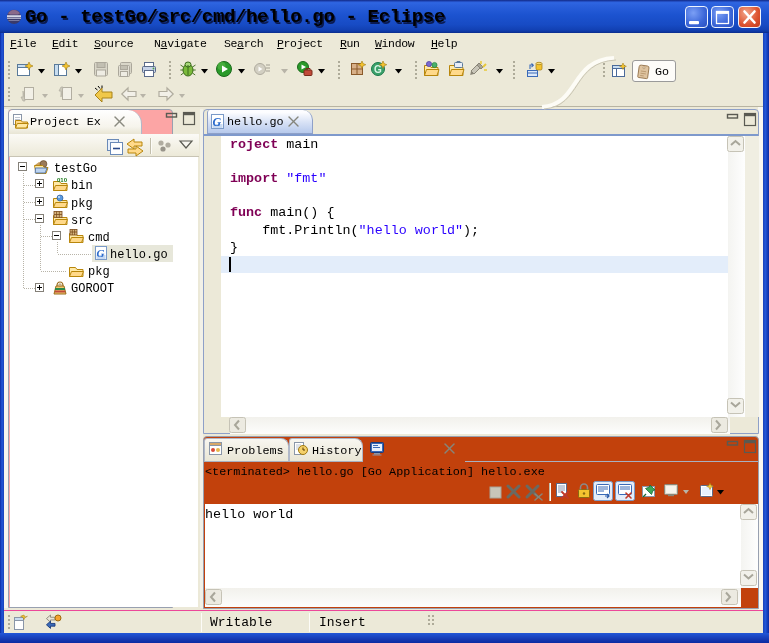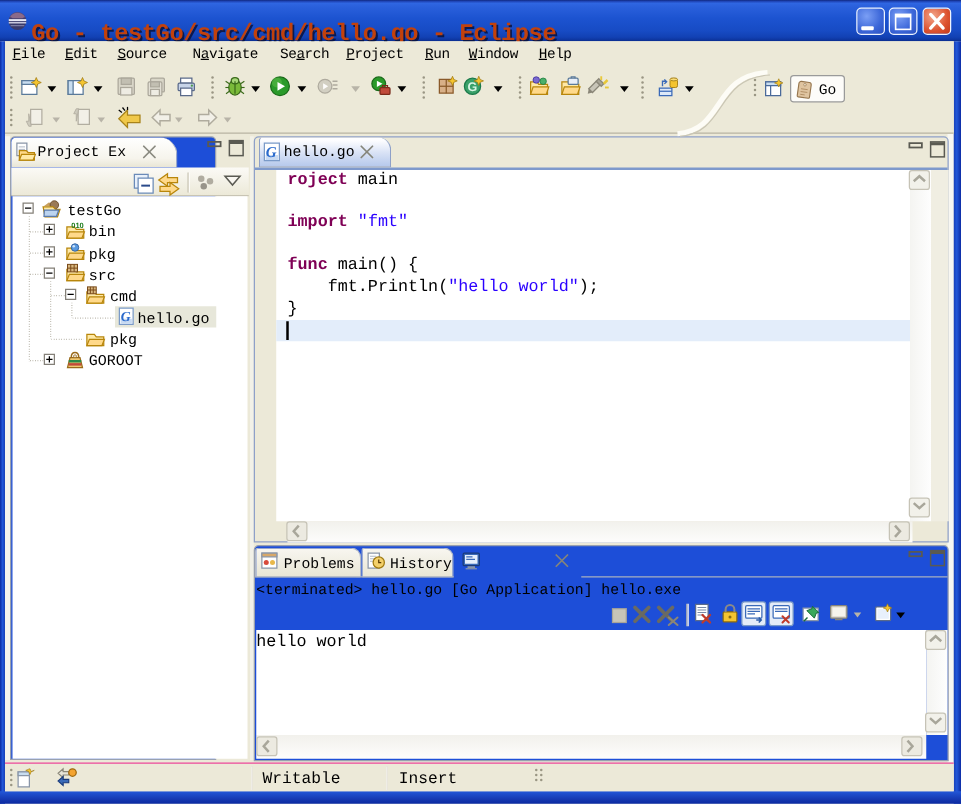--- a/index.html
+++ b/index.html
@@ -8,38 +8,38 @@
 #win { position:absolute; left:0; top:0; width:769px; height:643px; background:#ece9d8; }
 .abs { position:absolute; }
 
 
 #titlebar { left:0; top:0; width:769px; height:33px;
   background:linear-gradient(180deg,#10277e 0%,#1e43b4 3%,#2f66e2 8%,#2a60dc 16%,#1c53d0 45%,#174bc4 75%,#1241b4 90%,#0d359e 97%,#0a2a88 100%);
 }
 #borderL { left:0; top:33px; width:4px; height:610px; background:linear-gradient(90deg,#0b2aa2,#2257d8 50%,#1840b8); }
 #borderR { left:763px; top:33px; width:6px; height:610px; background:linear-gradient(90deg,#1840b8,#2257d8 40%,#0b2aa2); }
 #borderB { left:0; top:633px; width:769px; height:10px; background:linear-gradient(180deg,#2257d8,#1436ae 70%,#0b2aa2); }
-#title-text { left:25px; top:16px; color:#c2410c; font-size:19px; font-weight:bold; letter-spacing:-0.35px; white-space:pre; text-shadow:1.5px 1.5px 0 rgba(8,18,60,.85); }
+#title-text { left:25px; top:6px; color:#000000; font-size:19px; font-weight:bold; letter-spacing:-0.35px; white-space:pre; text-shadow:1.5px 1.5px 0 rgba(8,18,60,.85); }
 .winbtn { top:6px; width:23px; height:22px; border-radius:4px; border:1px solid #eef4ff; color:#fff; }
 #btn-min  { left:685px; background:radial-gradient(circle at 35% 30%,#7b9ff5,#3b66d8 60%,#2a50c0); }
 #btn-max  { left:711px; background:radial-gradient(circle at 35% 30%,#7b9ff5,#3b66d8 60%,#2a50c0); }
 #btn-close{ left:738px; background:radial-gradient(circle at 35% 30%,#f2a58a,#dd5330 60%,#c23a1c); }
 
 
 #menubar { left:4px; top:33px; width:759px; height:23px; background:#ece9d8; }
 .menu { position:absolute; top:4px; font-size:11.5px; letter-spacing:-0.35px; color:#000; white-space:pre; }
 .menu u { text-decoration:underline; }
 
 
 #toolbar { left:4px; top:56px; width:759px; height:51px; background:#ece9d8; border-bottom:1px solid #b8b4a2; }
 #persp-go { left:632px; top:60px; width:44px; height:22px; background:#fdfcf9; border:1px solid #9a9a9a; border-radius:3px; }
 #persp-go span { position:absolute; left:22px; top:4px; font-size:11.7px; }
 
 
-#pe { left:8px; top:109px; width:165px; height:499px; background:#1d4ed8; border:1px solid #98a0b0; border-radius:4px 4px 0 0; }
+#pe { left:8px; top:109px; width:165px; height:499px; background:#fca5a5; border:1px solid #98a0b0; border-radius:4px 4px 0 0; }
 #pe-tab { position:absolute; left:0px; top:0px; width:133px; height:24px; background:linear-gradient(180deg,#ffffff,#f6f4ec 70%,#e8e5d4); border-right:1px solid #b0b8c8; border-radius:4px 14px 0 0; }
 #pe-tab .txt { position:absolute; left:21px; top:5px; font-size:11.8px; white-space:pre; }
 #pe-toolbar { position:absolute; left:0; top:24px; width:190px; height:23px; background:linear-gradient(180deg,#fbfaf6,#ece9d8); border-bottom:1px solid #c8c4b4; }
 #pe-tree { position:absolute; left:1px; top:47px; width:188px; height:450px; background:#fff; overflow:hidden;padding-left:32px; }
 .trow { position:absolute; left:0; font-size:12px; white-space:pre; height:17px; line-height:17px; }
 .texp { position:absolute; width:9px; height:9px; background:#fff; border:1px solid #848078; }
 .texp:before { content:""; position:absolute; left:1px; top:3px; width:5px; height:1px; background:#000; }
 .texp.plus:after { content:""; position:absolute; left:3px; top:1px; width:1px; height:5px; background:#000; }
 .tline { position:absolute; background-image:linear-gradient(to right,#b8b4a8 1px,transparent 1px); background-size:2px 1px; height:1px; }
 .tlinev { position:absolute; background-image:linear-gradient(to bottom,#b8b4a8 1px,transparent 1px); background-size:1px 2px; width:1px; }
@@ -53,21 +53,21 @@
 #ed-code { position:absolute; left:9px; top:-0.5px; font-size:13.4px; line-height:17.2px; white-space:pre; color:#000; }
 #ed-code b { color:#7f0055; }
 #ed-code .str { color:#2a00ff; }
 #curline { position:absolute; left:0px; top:120px; width:507px; height:17px; background:#e3edfa; }
 #cursor { position:absolute; left:8px; top:121px; width:2px; height:15px; background:#000; }
 #ed-vsb { position:absolute; left:524px; top:26px; width:17px; height:281px; background:linear-gradient(90deg,#f4f4f1,#fefefe); }
 #ed-ruler { position:absolute; left:541px; top:26px; width:14px; height:281px; background:#f0eee2; }
 #ed-hsb { position:absolute; left:26px; top:307px; width:500px; height:17px; background:linear-gradient(180deg,#f2f1ec,#fdfdfc); }
 
 
-#co { left:203px; top:436px; width:556px; height:173px; background:#1d4ed8; border:1px solid #98a0b0; border-radius:4px 4px 0 0; }
+#co { left:203px; top:436px; width:556px; height:173px; background:#c2410c; border:1px solid #98a0b0; border-radius:4px 4px 0 0; }
 .co-tab { position:absolute; top:1px; height:24px; background:linear-gradient(180deg,#f8f6f0,#e8e5d4); border:1px solid #b0b8c8; border-bottom:none; border-radius:3px 8px 0 0; font-size:11.8px; }
 .co-tab .txt { position:absolute; left:22px; top:5px; white-space:pre; }
 #co-tab3 { background:#fcfbf5; }
 #co-label { position:absolute; left:1px; top:28px; font-size:11.8px; white-space:pre; }
 #co-white { position:absolute; left:1px; top:67px; width:536px; height:84px; background:#fff; }
 #co-text { position:absolute; left:0px; top:3px; font-size:13.4px; }
 #co-vsb { position:absolute; left:537px; top:67px; width:17px; height:84px; background:linear-gradient(90deg,#f4f4f1,#fefefe); }
 #co-hsb { position:absolute; left:1px; top:151px; width:536px; height:19px; background:linear-gradient(180deg,#f2f1ec,#fdfdfc); }
 
 

